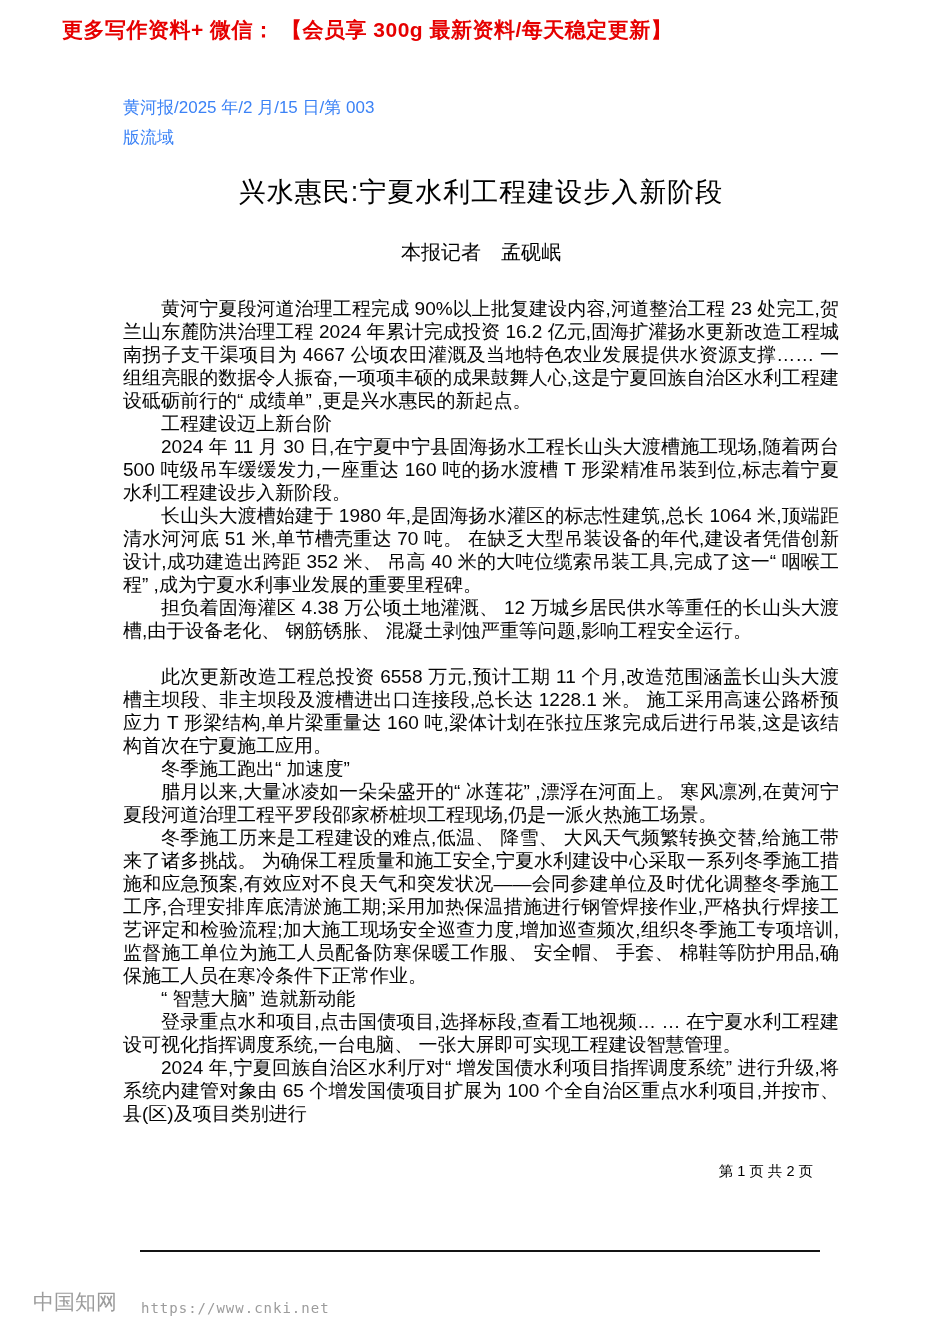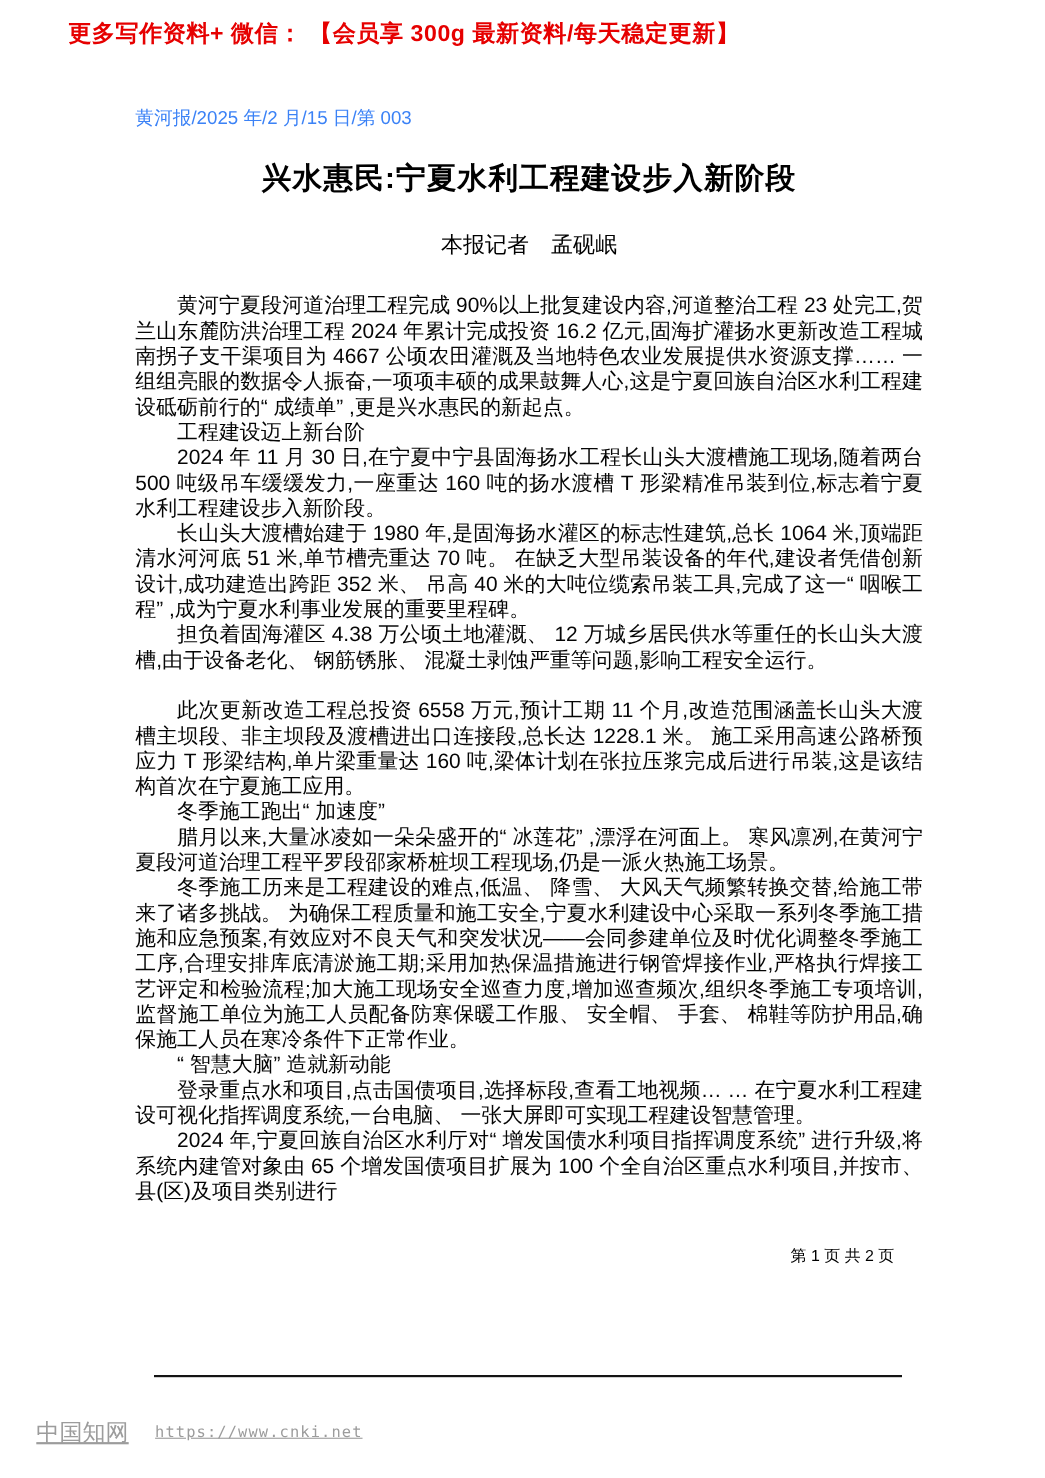--- a/index.html
+++ b/index.html
@@ -33,21 +33,21 @@
   }
   .source-info {
     margin-top: 93px;
     font-size: 17px;
     line-height: 30px;
     color: #3b82f6;
   }
   .article-title {
     margin-top: 21px;
     font-size: 27px;
-    font-weight: bold;
+    font-weight: normal;
     text-align: center;
     color: #000000;
     letter-spacing: 1px;
   }
   .byline {
     margin-top: 29px;
     font-size: 20px;
     text-align: center;
     color: #000000;
   }
@@ -72,39 +72,39 @@
     left: 140px;
     top: 1250px;
     width: 680px;
     border-top: 2px solid #141414;
   }
   .watermark {
     position: absolute;
     left: 33px;
     top: 1288px;
     display: flex;
-    align-items: center;
+    align-items: flex-end;
     gap: 24px;
     color: #9c9c9c;
-    text-decoration: underline;
   }
   .wm-site { font-size: 21px; color: #9c9c9c; }
   .wm-url  { font-size: 14px; color: #9c9c9c; font-family: "DejaVu Sans Mono", monospace; letter-spacing: 1px; }
 </style>
 </head>
 <body>
 
 <div class="page">
 
   <div class="promo-banner">更多写作资料+ 微信： 【会员享 300g 最新资料/每天稳定更新】</div>
 
   <div class="content">
 
     <div class="source-info">
       <div>黄河报/2025 年/2 月/15 日/第 003</div>
+      <div>版流域</div>
     </div>
 
     <h1 class="article-title">兴水惠民:宁夏水利工程建设步入新阶段</h1>
 
     <div class="byline">本报记者　孟砚岷</div>
 
     <div class="paragraphs">
       <p class="para">黄河宁夏段河道治理工程完成 90%以上批复建设内容,河道整治工程 23 处完工,贺兰山东麓防洪治理工程 2024 年累计完成投资 16.2 亿元,固海扩灌扬水更新改造工程城南拐子支干渠项目为 4667 公顷农田灌溉及当地特色农业发展提供水资源支撑…… 一组组亮眼的数据令人振奋,一项项丰硕的成果鼓舞人心,这是宁夏回族自治区水利工程建设砥砺前行的“ 成绩单” ,更是兴水惠民的新起点。</p>
       <p class="para">工程建设迈上新台阶</p>
       <p class="para">2024 年 11 月 30 日,在宁夏中宁县固海扬水工程长山头大渡槽施工现场,随着两台 500 吨级吊车缓缓发力,一座重达 160 吨的扬水渡槽 T 形梁精准吊装到位,标志着宁夏水利工程建设步入新阶段。</p>

